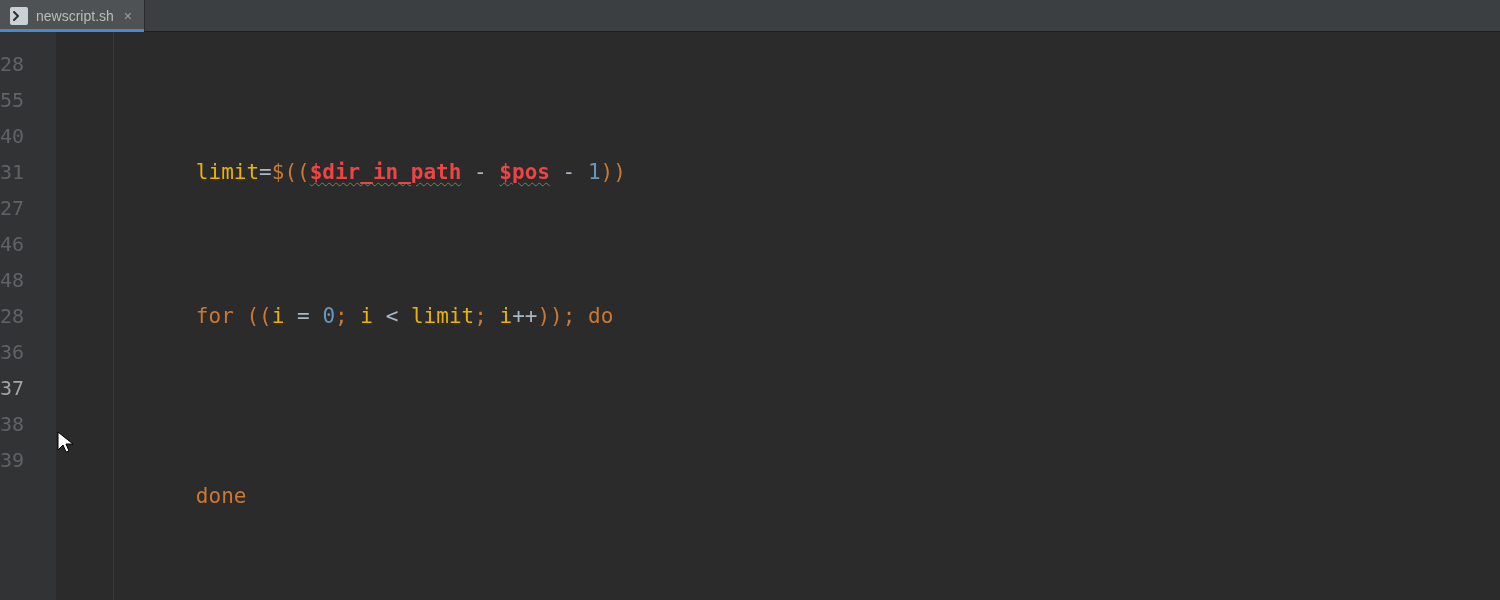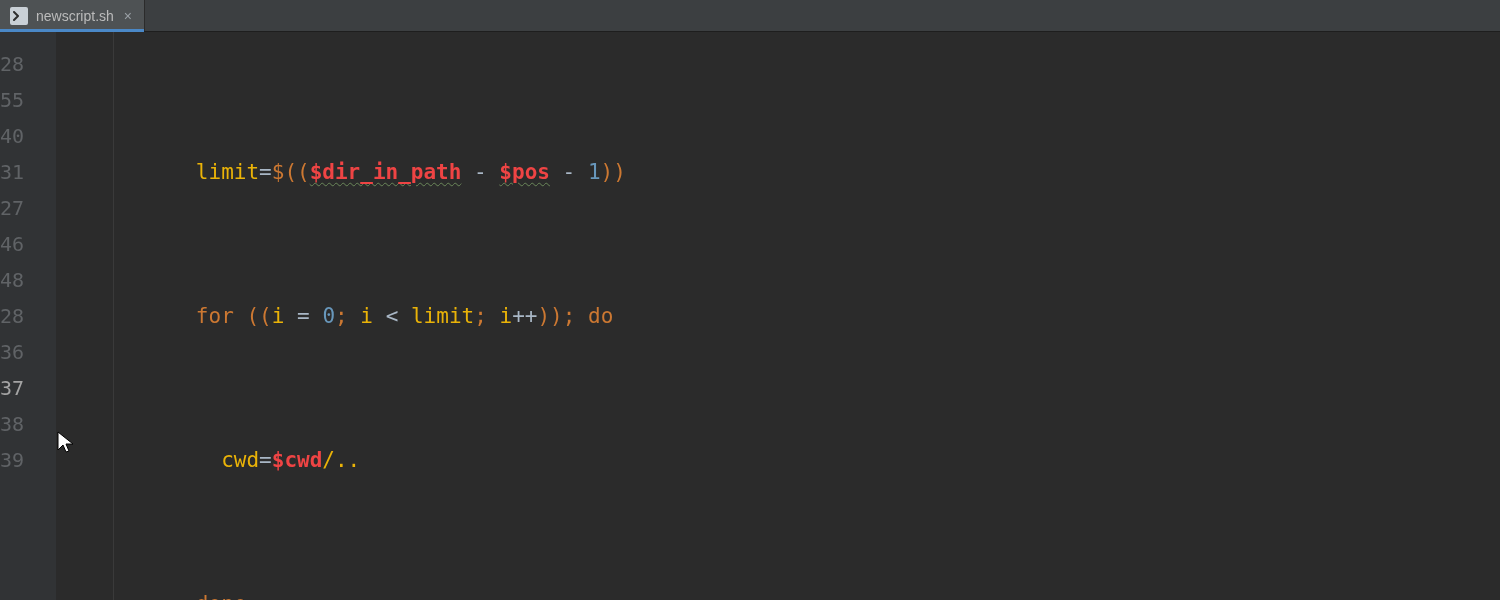--- a/index.html
+++ b/index.html
@@ -144,21 +144,20 @@
   </div>
 
   <div class="margin"></div>
 
   <div class="code">
 
     <div class="code-line"><span class="tk-id">      </span><span class="tk-id">limit</span><span class="tk-op">=</span><span class="tk-kw">$((</span><span class="tk-var wavy">$dir_in_path</span><span> </span><span class="tk-op">-</span><span> </span><span class="tk-var wavy">$pos</span><span> </span><span class="tk-op">-</span><span> </span><span class="tk-num">1</span><span class="tk-kw">))</span></div>
 
     <div class="code-line"><span>      </span><span class="tk-kw">for</span><span> </span><span class="tk-kw">((</span><span class="tk-id">i</span><span> </span><span class="tk-op">=</span><span> </span><span class="tk-num">0</span><span class="tk-kw">;</span><span> </span><span class="tk-id">i</span><span> </span><span class="tk-op">&lt;</span><span> </span><span class="tk-id">limit</span><span class="tk-kw">;</span><span> </span><span class="tk-id">i</span><span class="tk-op">++</span><span class="tk-kw">))</span><span class="tk-kw">;</span><span> </span><span class="tk-kw">do</span></div>
 
-    <div class="code-line"><span>        </span><span class="tk-id">cwd</span><span class="tk-op">=</span><span class="tk-var">$cwd</span><span class="tk-id">/..</span></div>
 
     <div class="code-line"><span>      </span><span class="tk-kw">done</span></div>
 
     
 
     
 
     
 
     

